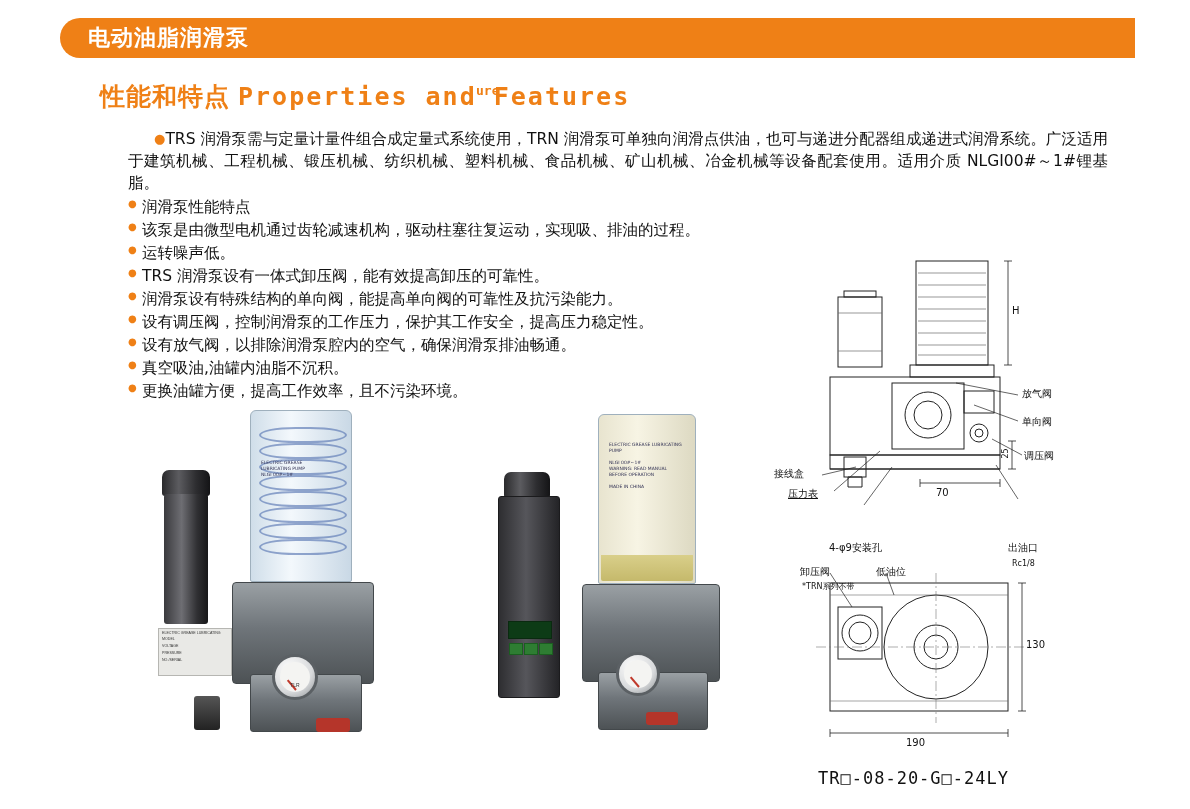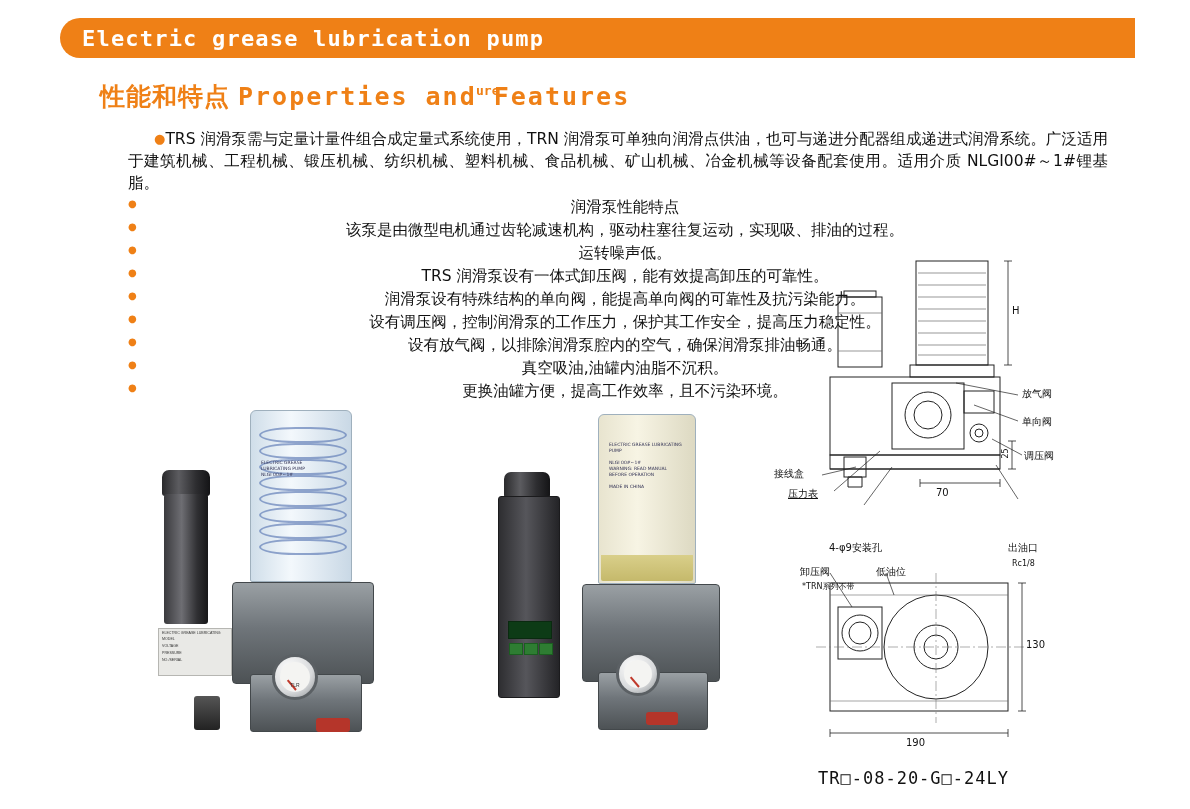--- a/index.html
+++ b/index.html
@@ -103,21 +103,20 @@
   ul.feature-list {
     list-style: none;
     margin: 0;
     padding: 0;
   }
   ul.feature-list li {
     position: relative;
     padding-left: 14px;
     margin: 0 0 1px 0;
     white-space: nowrap;
-    text-align: center;
   }
   ul.feature-list li::before {
     content: "\25CF";
     color: #ef8016;
     position: absolute;
     left: 0;
     top: 1px;
     font-size: 10px;
   }
 
@@ -245,21 +244,21 @@
     letter-spacing: 1px;
     color: #111;
   }
 </style>
 </head>
 <body>
 
 <div class="page">
 
   <div class="header-banner">
-    <span class="title-en">Electric grease lubrication pump</span>
+    <span class="title-cn">电动油脂润滑泵</span>
   </div>
 
   <div class="section-heading">
     <span class="sh-cn">性能和特点</span><span class="sh-en">Properties and Features</span>
     <span class="sh-overlay">ure</span>
   </div>
 
   <div class="body-block">
     <p class="para"><span class="lead-dot">●</span><span>TRS 润滑泵需与定量计量件组合成定量式系统使用，TRN 润滑泵可单独向润滑点供油，也可与递进分配器组成递进式润滑系统。广泛适用于建筑机械、工程机械、锻压机械、纺织机械、塑料机械、食品机械、矿山机械、冶金机械等设备配套使用。适用介质 NLGI00#～1#锂基脂。</span></p>
     <ul class="feature-list">

